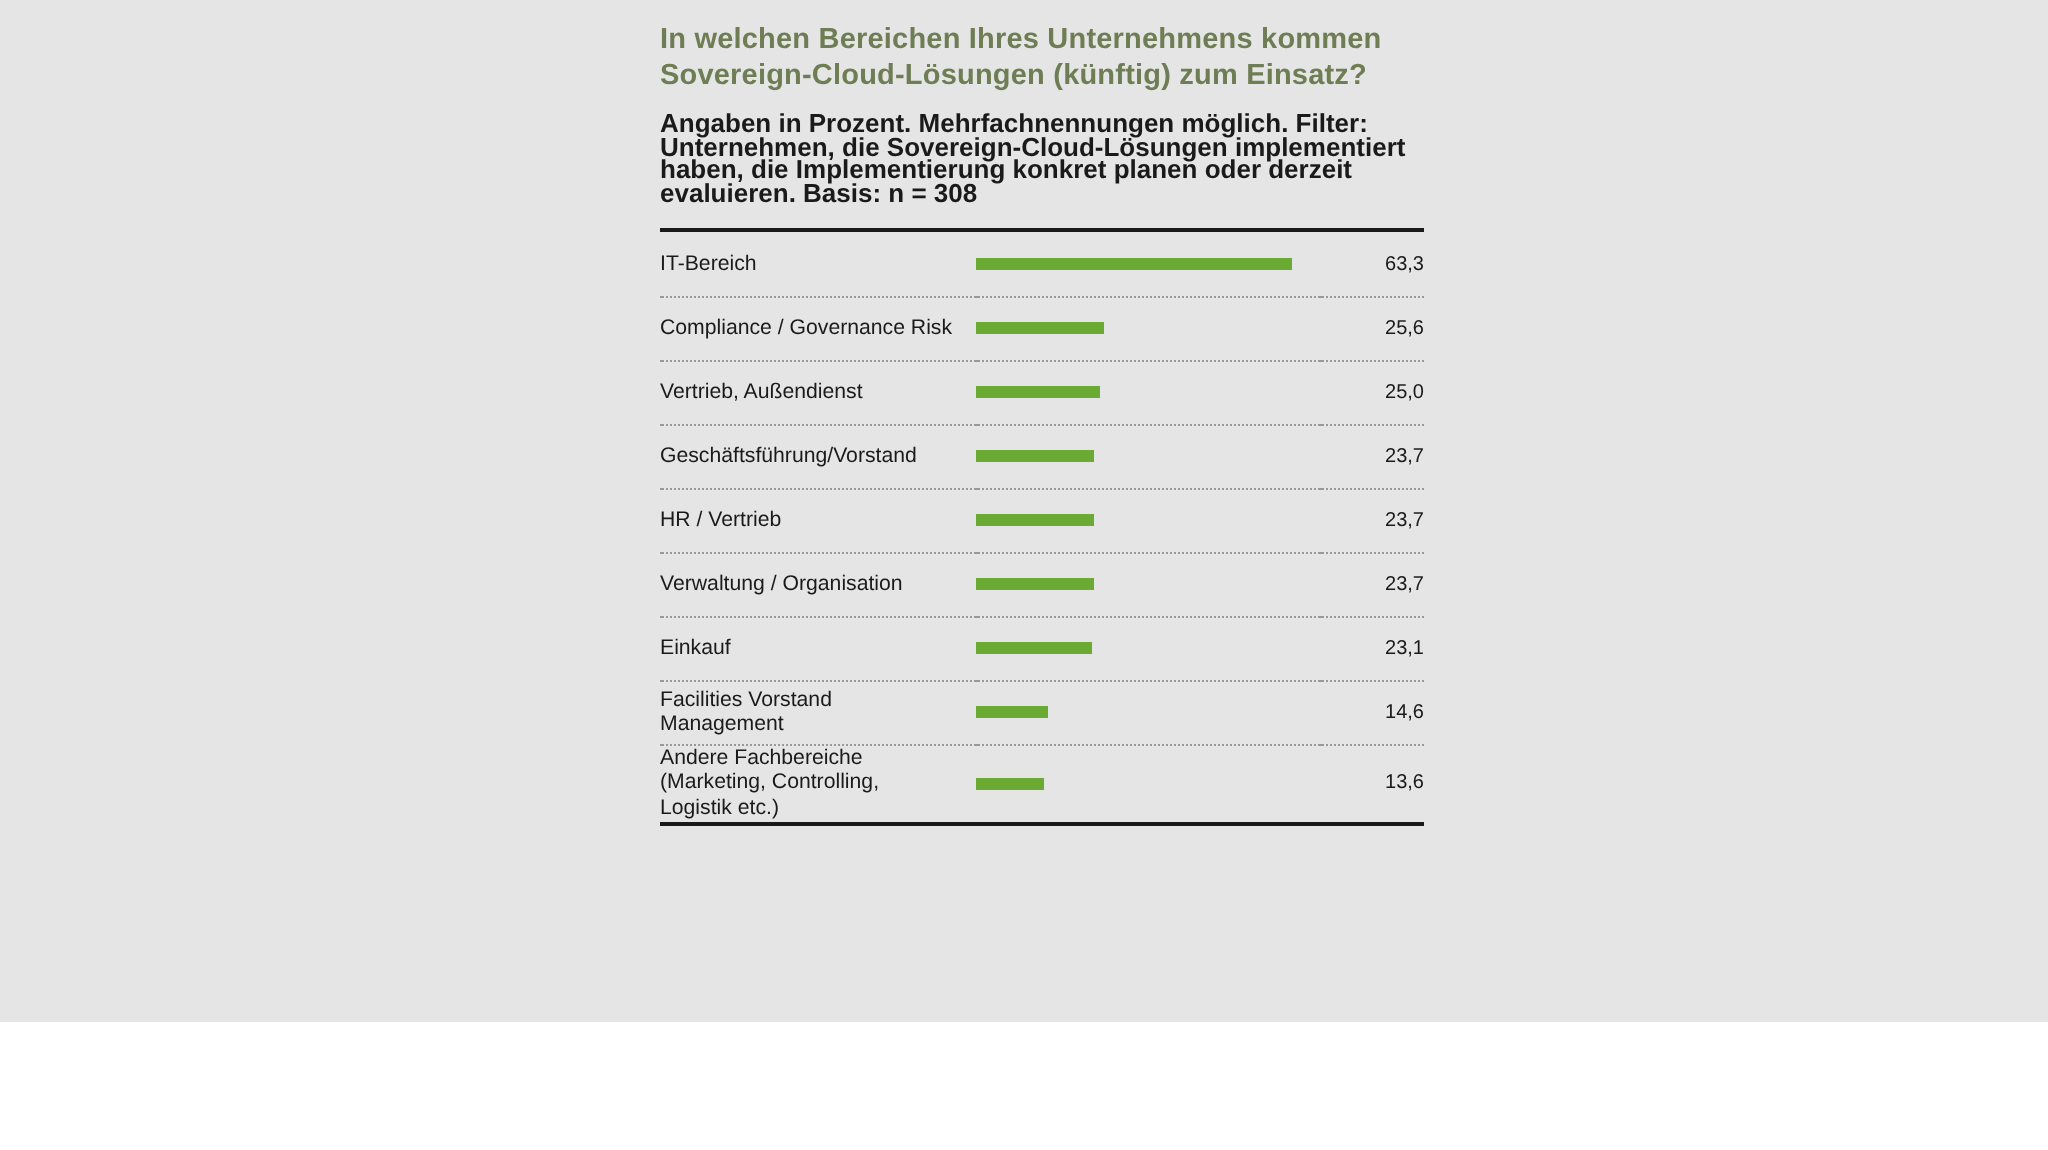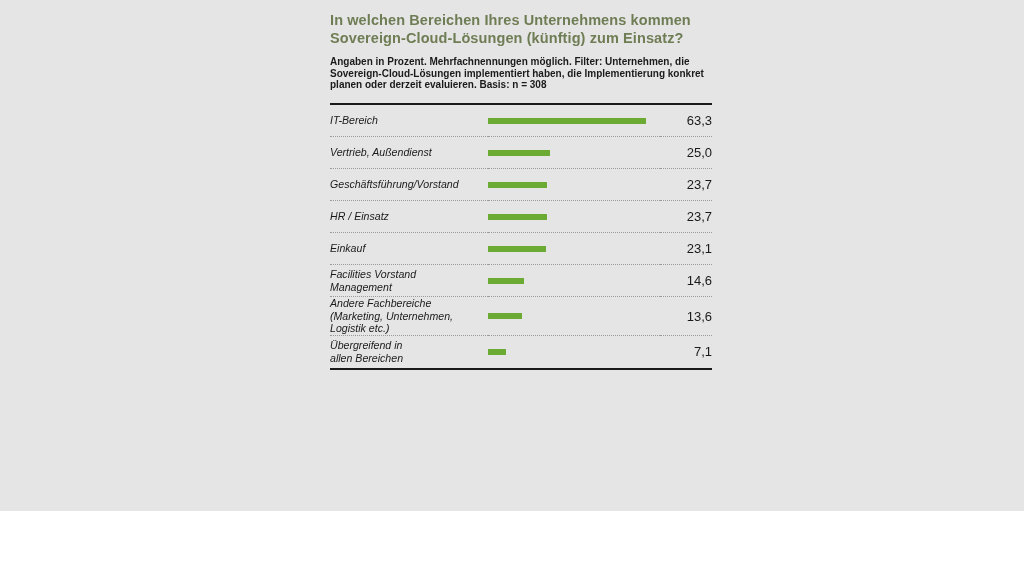--- a/index.html
+++ b/index.html
@@ -32,21 +32,21 @@
     line-height: 18px;
     color: #6f7d55;
     font-weight: bold;
     letter-spacing: 0.1px;
     margin: 0;
     padding-top: 11px;
   }
   .title div { white-space: nowrap; }
   .subtitle {
     margin-top: 9px;
-    font-size: 10px;
+    font-size: 13px;
     line-height: 11.6px;
     color: #1a1a1a;
     font-weight: bold;
     width: 382px;
   }
   .axis-top {
     margin-top: 12px;
     border-top: 2.5px solid #1a1a1a;
   }
   table.bars {
@@ -64,31 +64,30 @@
   }
   table.bars tr.row:last-child td {
     border-bottom: none;
   }
   td.label {
     width: 158px;
     font-size: 10.6px;
     line-height: 12.6px;
     color: #1a1a1a;
     padding: 6px 4px 6px 2px;
-    font-style: italic;
   }
   td.plot {
     width: 172px;
     position: relative;
     padding: 0;
   }
   td.value {
     width: 52px;
     text-align: right;
-    font-size: 13px;
+    font-size: 10px;
     color: #1a1a1a;
     padding-right: 2px;
   }
   .bar {
     height: 6px;
     background: #6cab33;
     display: block;
   }
   .axis-bottom {
     border-top: 2.5px solid #1a1a1a;
@@ -120,20 +119,31 @@
             </div>
           </td>
           <td class="plot">
             <span class="bar" style="width: 158px; background: rgb(108, 171, 51);"></span>
           </td>
           <td class="value">63,3</td>
         </tr>
 
 
 
+        <tr class="row">
+          <td class="label">
+            <div class="label-lines">
+              <div>Compliance / Governance Risk</div>
+            </div>
+          </td>
+          <td class="plot">
+            <span class="bar" style="width: 63.9px; background: rgb(108, 171, 51);"></span>
+          </td>
+          <td class="value">25,6</td>
+        </tr>
 
         <tr class="row">
           <td class="label">
             <div class="label-lines">
               <div>Vertrieb, Außendienst</div>
             </div>
           </td>
           <td class="plot">
             <span class="bar" style="width: 62.4px; background: rgb(108, 171, 51);"></span>
           </td>
@@ -148,29 +158,40 @@
           </td>
           <td class="plot">
             <span class="bar" style="width: 59.2px; background: rgb(108, 171, 51);"></span>
           </td>
           <td class="value">23,7</td>
         </tr>
 
         <tr class="row">
           <td class="label">
             <div class="label-lines">
-              <div>HR / Einsatz</div>
+              <div>HR / Vertrieb</div>
             </div>
           </td>
           <td class="plot">
             <span class="bar" style="width: 59.2px; background: rgb(108, 171, 51);"></span>
           </td>
           <td class="value">23,7</td>
         </tr>
 
+        <tr class="row">
+          <td class="label">
+            <div class="label-lines">
+              <div>Verwaltung / Organisation</div>
+            </div>
+          </td>
+          <td class="plot">
+            <span class="bar" style="width: 59.2px; background: rgb(108, 171, 51);"></span>
+          </td>
+          <td class="value">23,7</td>
+        </tr>
 
         <tr class="row">
           <td class="label">
             <div class="label-lines">
               <div>Einkauf</div>
             </div>
           </td>
           <td class="plot">
             <span class="bar" style="width: 57.7px; background: rgb(108, 171, 51);"></span>
           </td>
@@ -187,40 +208,28 @@
           <td class="plot">
             <span class="bar" style="width: 36.4px; background: rgb(108, 171, 51);"></span>
           </td>
           <td class="value">14,6</td>
         </tr>
 
         <tr class="row">
           <td class="label">
             <div class="label-lines">
               <div>Andere Fachbereiche</div>
-              <div>(Marketing, Unternehmen,</div>
+              <div>(Marketing, Controlling,</div>
               <div>Logistik etc.)</div>
             </div>
           </td>
           <td class="plot">
             <span class="bar" style="width: 33.9px; background: rgb(108, 171, 51);"></span>
           </td>
           <td class="value">13,6</td>
         </tr>
 
-        <tr class="row">
-          <td class="label">
-            <div class="label-lines">
-              <div>Übergreifend in</div>
-              <div>allen Bereichen</div>
-            </div>
-          </td>
-          <td class="plot">
-            <span class="bar" style="width: 17.7px; background: rgb(108, 171, 51);"></span>
-          </td>
-          <td class="value">7,1</td>
-        </tr>
       </tbody>
     </table>
 
     <div class="axis-bottom"></div>
   </div>
 </div>
 
 </body></html>

